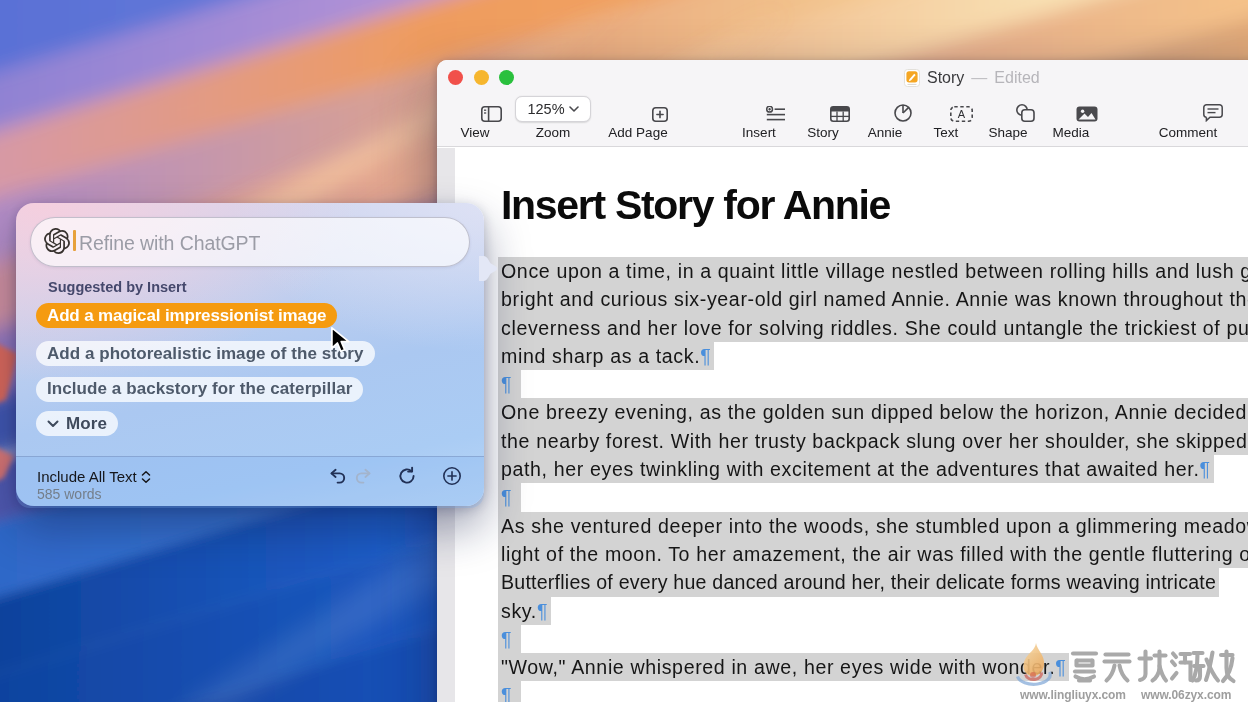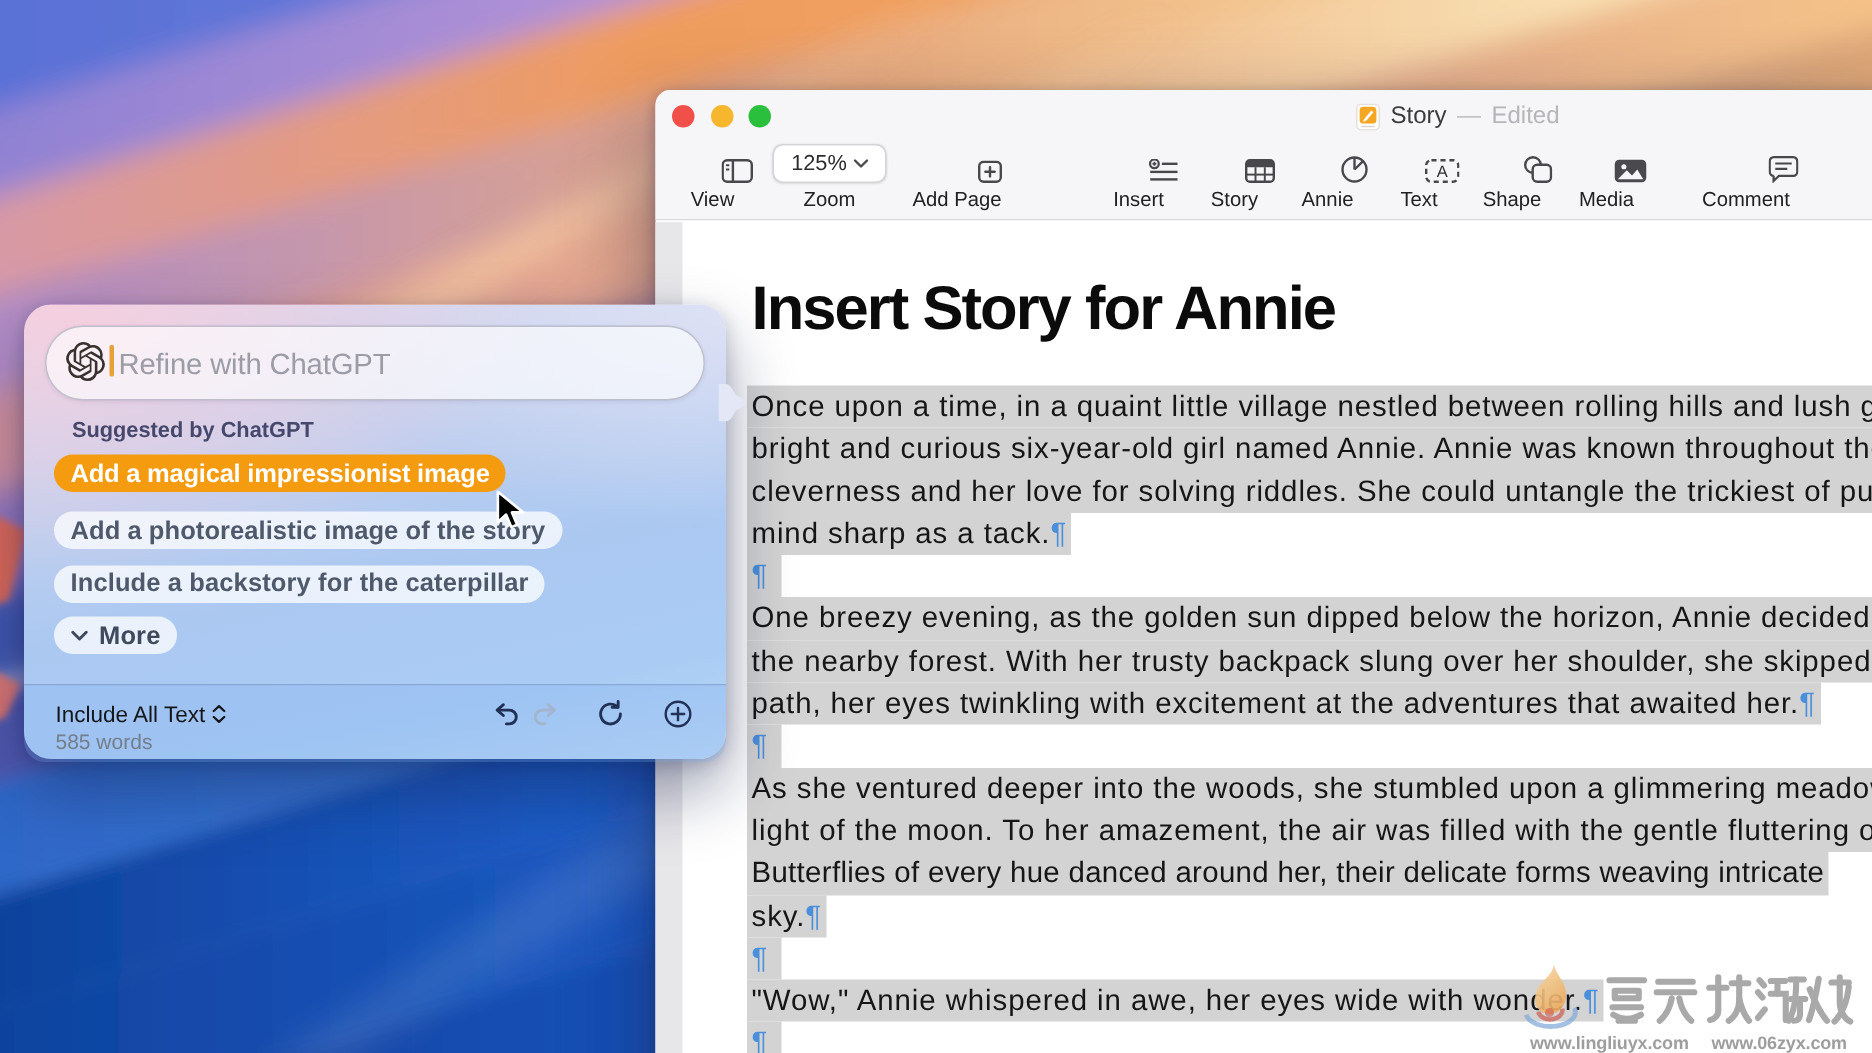--- a/index.html
+++ b/index.html
@@ -277,21 +277,21 @@
     <div class="titem" style="left:607px; width:54px;">
       <div class="ic">
           <svg width="22" height="16" viewBox="0 0 22 16">
             <rect x="0.5" y="0.5" width="21" height="15" rx="3" fill="#4a4a4e"></rect>
             <circle cx="6.6" cy="5.2" r="1.7" fill="#f6f5f7"></circle>
             <path d="M2.5 13.5 L8.5 7.5 L12 11 L15.5 7 L19.5 13.5 Z" fill="#f6f5f7"></path>
           </svg>
         </div>
       <div class="lb">Media</div>
     </div>
-    <div class="titem" style="left:692px; width:70px;">
+    <div class="titem" style="left:716px; width:70px;">
       <div class="ic">
           <svg width="20" height="18" viewBox="0 0 20 18">
             <path d="M3.5 0.8 h13 a2.7 2.7 0 0 1 2.7 2.7 v7 a2.7 2.7 0 0 1 -2.7 2.7 h-9.5 l-3.6 3.4 v-3.4 h0.1 a2.7 2.7 0 0 1 -2.7 -2.7 v-7 a2.7 2.7 0 0 1 2.7 -2.7 z" fill="none" stroke="#48484c" stroke-width="1.5"></path>
             <line x1="4.5" y1="5" x2="15.5" y2="5" stroke="#48484c" stroke-width="1.4"></line>
             <line x1="4.5" y1="8.6" x2="12.5" y2="8.6" stroke="#48484c" stroke-width="1.4"></line>
           </svg>
         </div>
       <div class="lb">Comment</div>
     </div>
   </div>
@@ -325,21 +325,21 @@
 <div id="panel">
   <svg id="ptail" viewBox="0 0 24 26" preserveAspectRatio="none">
       <path d="M0 0 L0 26 L6 26 C10 26 12 22 14.5 18.5 L21.5 15.2 C23.5 14.2 23.5 11.8 21.5 10.8 L14.5 7.5 C12 4 10 0 6 0 Z" fill="#e3e7f6"></path>
     </svg>
   <div id="pfield"></div>
   <svg id="plogo" viewBox="0 0 24 24">
       <path fill="#38322f" d="M22.2819 9.8211a5.9847 5.9847 0 0 0-.5157-4.9108 6.0462 6.0462 0 0 0-6.5098-2.9A6.0651 6.0651 0 0 0 4.9807 4.1818a5.9847 5.9847 0 0 0-3.9977 2.9 6.0462 6.0462 0 0 0 .7427 7.0966 5.98 5.98 0 0 0 .511 4.9107 6.051 6.051 0 0 0 6.5146 2.9001A5.9847 5.9847 0 0 0 13.2599 24a6.0557 6.0557 0 0 0 5.7718-4.2058 5.9894 5.9894 0 0 0 3.9977-2.9001 6.0557 6.0557 0 0 0-.7475-7.0729zm-9.022 12.6081a4.4755 4.4755 0 0 1-2.8764-1.0408l.1419-.0804 4.7783-2.7582a.7948.7948 0 0 0 .3927-.6813v-6.7369l2.02 1.1686a.071.071 0 0 1 .038.052v5.5826a4.504 4.504 0 0 1-4.4945 4.4944zm-9.6607-4.1254a4.4708 4.4708 0 0 1-.5346-3.0137l.142.0852 4.783 2.7582a.7712.7712 0 0 0 .7806 0l5.8428-3.3685v2.3324a.0804.0804 0 0 1-.0332.0615L9.74 19.9502a4.4992 4.4992 0 0 1-6.1408-1.6464zM2.3408 7.8956a4.485 4.485 0 0 1 2.3655-1.9728V11.6a.7664.7664 0 0 0 .3879.6765l5.8144 3.3543-2.0201 1.1685a.0757.0757 0 0 1-.071 0l-4.8303-2.7865A4.504 4.504 0 0 1 2.3408 7.8956zm16.5963 3.8558L13.1038 8.364 15.1192 7.2a.0757.0757 0 0 1 .071 0l4.8303 2.7913a4.4944 4.4944 0 0 1-.6765 8.1042v-5.6772a.79.79 0 0 0-.407-.667zm2.0107-3.0231l-.142-.0852-4.7735-2.7818a.7759.7759 0 0 0-.7854 0L9.409 9.2297V6.8974a.0662.0662 0 0 1 .0284-.0615l4.8303-2.7866a4.4992 4.4992 0 0 1 6.6802 4.66zM8.3065 12.863l-2.02-1.1638a.0804.0804 0 0 1-.038-.0567V6.0742a4.4992 4.4992 0 0 1 7.3757-3.4537l-.142.0805L8.704 5.459a.7948.7948 0 0 0-.3927.6813zm1.0976-2.3654l2.602-1.4998 2.6069 1.4998v2.9994l-2.5974 1.4997-2.6067-1.4997Z"></path>
     </svg>
   <div id="pcaret"></div>
   <div id="pph">Refine with ChatGPT</div>
-  <div id="psugg">Suggested by ChatGPT</div>
+  <div id="psugg">Suggested by Insert</div>
   <div class="pill" id="pill1">Add a magical impressionist image</div>
   <div class="pill" id="pill2">Add a photorealistic image of the story</div>
   <div class="pill" id="pill3">Include a backstory for the caterpillar</div>
   <div class="pill" id="pill4"><svg width="12" height="8" viewBox="0 0 12 8" style="margin-right:7px">
         <path d="M1.5 1.5 L6 6 L10.5 1.5" fill="none" stroke="#3f4a5c" stroke-width="2" stroke-linecap="round" stroke-linejoin="round"></path>
       </svg>More</div>
   <div id="pfoot">
     <div id="inctext">Include All Text <svg width="10" height="12" viewBox="0 0 10 12" style="vertical-align:-1px">
           <path d="M1.5 4 L5 0.8 L8.5 4" fill="none" stroke="#15161a" stroke-width="1.5" stroke-linecap="round" stroke-linejoin="round"></path>
           <path d="M1.5 8 L5 11.2 L8.5 8" fill="none" stroke="#15161a" stroke-width="1.5" stroke-linecap="round" stroke-linejoin="round"></path>

